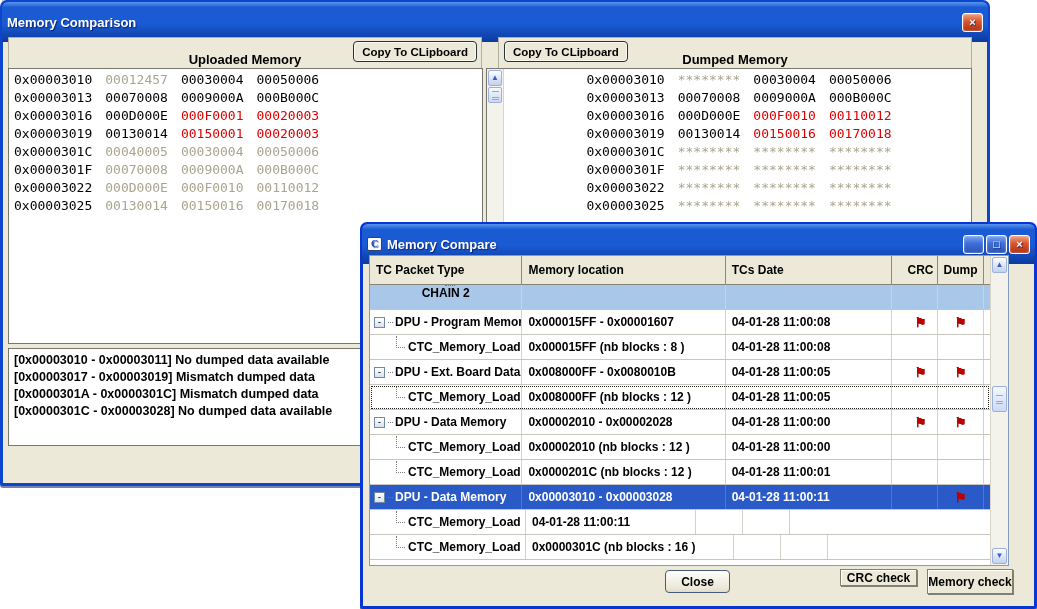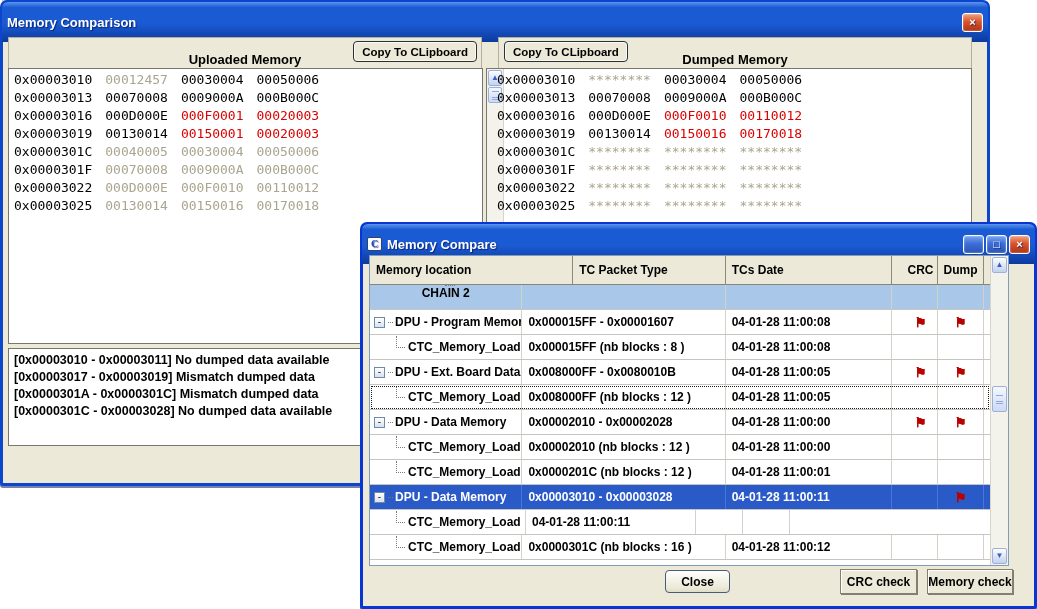--- a/index.html
+++ b/index.html
@@ -191,21 +191,21 @@
           <div class="mem-row"><span class="addr">0x00003025</span><span class="val gray">00130014</span><span class="val gray">00150016</span><span class="val gray">00170018</span></div>
         </div>
     </div>
 
     <div class="mem-panel" style="left:483px;width:486px;">
       <div class="vscroll" style="left:0;top:0;bottom:0;">
         <span class="sb-btn" style="top:1px;">▲</span>
         <span class="sb-thumb" style="top:18px;"></span>
         <span class="sb-btn" style="bottom:1px;">▼</span>
       </div>
-      <div class="mem-text" style="left:10px;" id="dumped-rows">
+      <div class="mem-text" style="left:35px;text-align:center;" id="dumped-rows">
           <div class="mem-row"><span class="addr">0x00003010</span><span class="val gray">********</span><span class="val black">00030004</span><span class="val black">00050006</span></div>
           <div class="mem-row"><span class="addr">0x00003013</span><span class="val black">00070008</span><span class="val black">0009000A</span><span class="val black">000B000C</span></div>
           <div class="mem-row"><span class="addr">0x00003016</span><span class="val black">000D000E</span><span class="val red">000F0010</span><span class="val red">00110012</span></div>
           <div class="mem-row"><span class="addr">0x00003019</span><span class="val black">00130014</span><span class="val red">00150016</span><span class="val red">00170018</span></div>
           <div class="mem-row"><span class="addr">0x0000301C</span><span class="val gray">********</span><span class="val gray">********</span><span class="val gray">********</span></div>
           <div class="mem-row"><span class="addr">0x0000301F</span><span class="val gray">********</span><span class="val gray">********</span><span class="val gray">********</span></div>
           <div class="mem-row"><span class="addr">0x00003022</span><span class="val gray">********</span><span class="val gray">********</span><span class="val gray">********</span></div>
           <div class="mem-row"><span class="addr">0x00003025</span><span class="val gray">********</span><span class="val gray">********</span><span class="val gray">********</span></div>
         </div>
     </div>
@@ -231,22 +231,22 @@
           </span>
         <span class="tb-btn close">
             <span>×</span>
           </span>
       </span>
     </div>
 
     <div class="tbl-wrap">
       <div class="tbl">
         <div class="t-header">
+          <div class="cell c0">TC Packet Type</div>
           <div class="cell c1">Memory location</div>
-          <div class="cell c0">TC Packet Type</div>
           <div class="cell c2">TCs Date</div>
           <div class="cell c3">CRC</div>
           <div class="cell c4">Dump</div>
           <div class="cell c5"></div>
         </div>
         <div id="table-body">
             <div class="t-row chain">
               <div class="cell c0" style="padding-left: 0px; flex-direction: column;">
                 <span class="tree-dots"></span>
                 <span>CHAIN 2</span>
@@ -372,32 +372,31 @@
               <div class="cell c3"></div>
               <div class="cell c4"></div>
               <div class="cell c5"></div>
             </div>
             <div class="t-row">
               <div class="cell c0" style="padding-left: 0px;">
                 <span class="tree-L"></span>
                 <span>CTC_Memory_Load</span>
               </div>
               <div class="cell c1">0x0000301C (nb blocks : 16 )</div>
-              <div class="cell c2">04-01-28 11:00:12</div>
               <div class="cell c3"></div>
               <div class="cell c4"></div>
               <div class="cell c5"></div>
             </div>
           </div>
       </div>
       <div class="t-sb">
         <span class="sb-btn" style="top:1px;">▲</span>
         <span class="sb-thumb" style="top:130px;height:26px;"></span>
         <span class="sb-btn" style="bottom:1px;">▼</span>
       </div>
     </div>
 
     <button class="xp-btn" style="left:302px;top:345px;width:65px;height:23px;">Close</button>
-    <button class="flat-btn" style="left:477px;top:344px;width:77px;height:25px;">CRC check</button>
+    <button class="flat-btn" style="left:477px;top:344px;width:77px;height:17px;">CRC check</button>
     <button class="flat-btn" style="left:564px;top:344px;width:86px;height:25px;">Memory check</button>
   </div>
 
 </div>
 
 </body></html>

